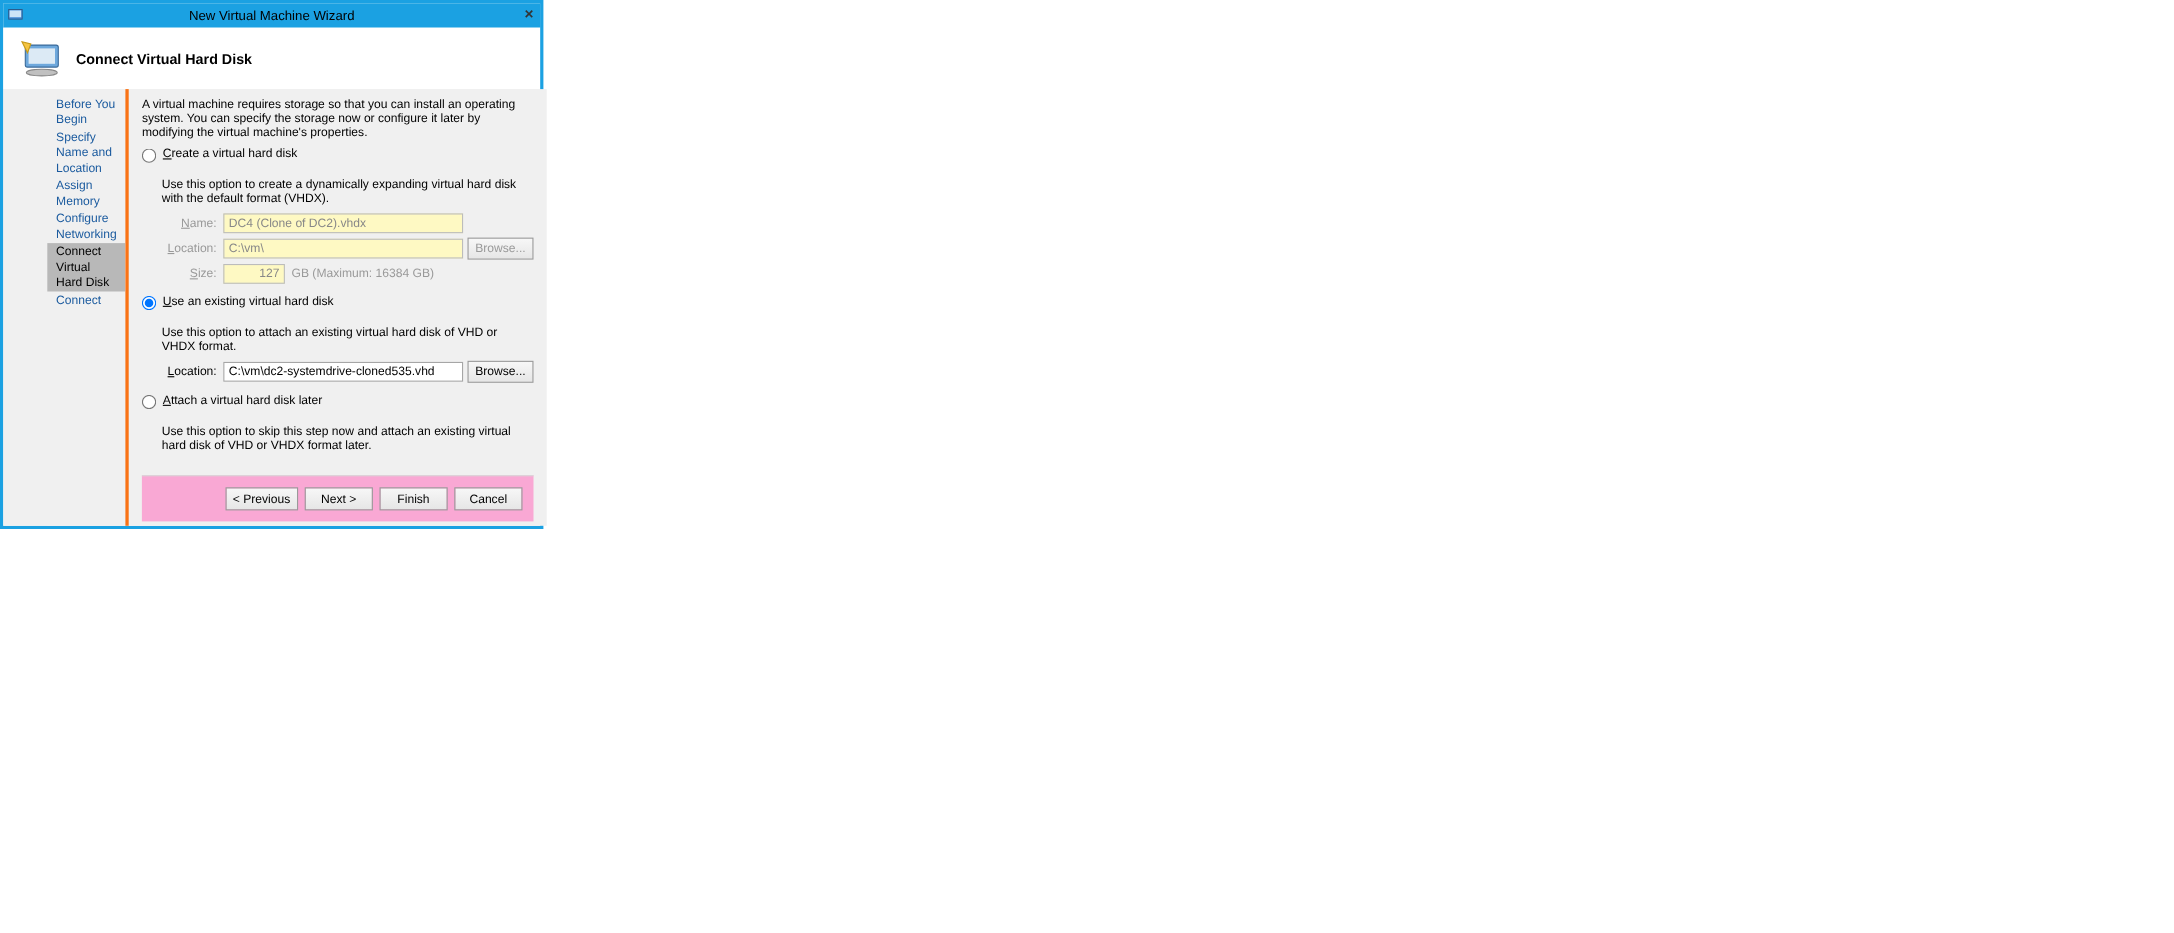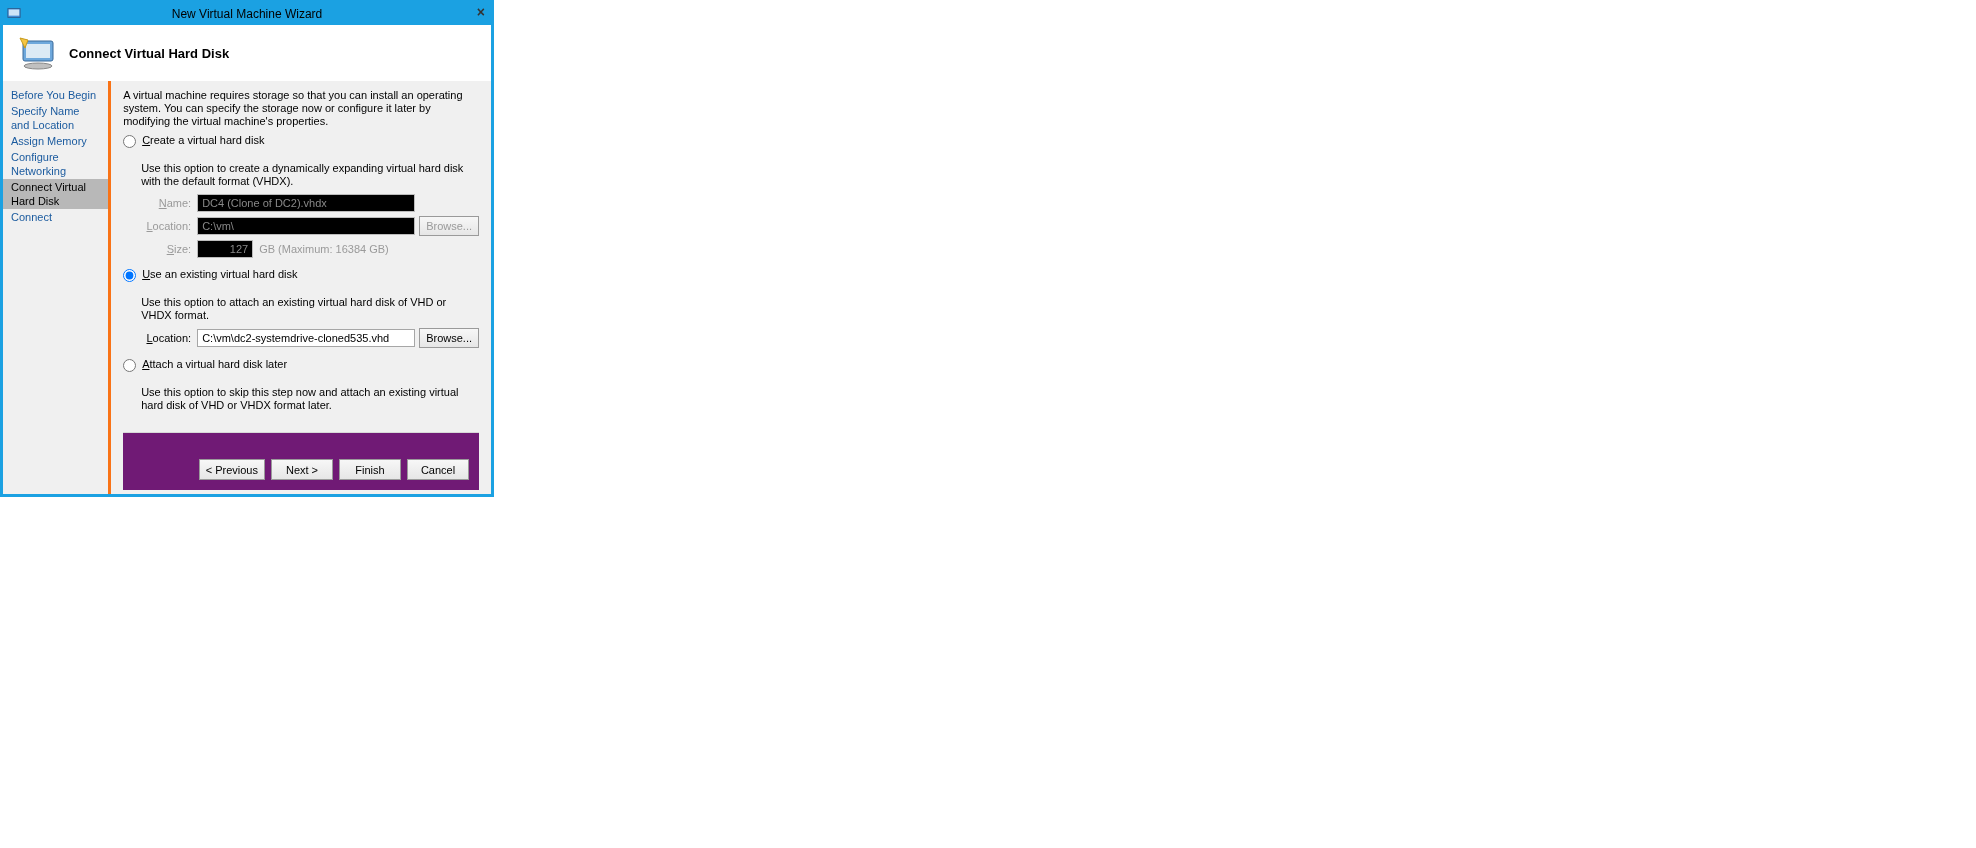--- a/index.html
+++ b/index.html
@@ -5,46 +5,46 @@
     * { box-sizing: border-box; margin: 0; padding: 0; }
     body { font-family: "Segoe UI", Tahoma, sans-serif; font-size: 11px; background: #fff; }
     .window { width: 494px; border: 3px solid #1ba1e2; background: #fff; }
     .titlebar { background: #1ba1e2; color: #000; height: 22px; display: flex; align-items: center; justify-content: center; position: relative; font-size: 12px; }
     .titlebar .icon-left { position: absolute; left: 4px; top: 3px; width: 14px; height: 14px; }
     .titlebar .close { position: absolute; right: 6px; top: 1px; font-size: 14px; font-weight: bold; cursor: pointer; color:#333; }
     .header { display: flex; align-items: center; padding: 10px 14px; border-bottom: 0; background:#fff;}
     .header .vm-icon { width: 44px; height: 36px; margin-right: 8px; }
     .header h1 { font-size: 13px; font-weight: bold; color: #000; }
     .body { display: flex; background: #f0f0f0; min-height: 296px; }
-    .sidebar { width: 126px; padding: 6px 0; background: #f0f0f0;}
+    .sidebar { width: 126px; padding: 6px 0; background: #f0f0f0; margin-left: 40px;}
     .sidebar .step { padding: 1px 8px; font-size: 11px; color: #1a5a9e; cursor: pointer; line-height:14px; }
     .sidebar .step.active { background: #b8b8b8; color: #000; }
     .content { flex: 1; padding: 8px 12px 4px 12px; border-left: 3px solid #f97316; font-size: 11px; color: #000; background:#f0f0f0;}
     .content .intro { color: #000; margin-bottom: 6px; line-height: 13px; }
     .radio-row { display: flex; align-items: flex-start; margin-top: 4px; }
     .radio-row input[type=radio] { margin-top: 1px; margin-right: 6px; }
     .radio-label .u { text-decoration: underline; }
     .help-text { margin-left: 18px; color: #000; font-size: 11px; line-height: 13px; margin-top:14px;}
     .fieldset { margin: 6px 0 10px 18px; }
     .fieldset .row { display: flex; align-items: center; margin-bottom: 4px; }
     .fieldset .lbl { width: 56px; text-align: right; padding-right: 6px; font-size: 11px; }
     .fieldset.disabled .lbl, .fieldset.disabled .suffix, .fieldset.disabled input { color: #9a9a9a; }
     .fieldset.disabled input { background: #f0f0f0; border: 1px solid #bcbcbc; }
     .fieldset.disabled .btn { color: #9a9a9a; }
     input.txt { font-size: 11px; padding: 2px 4px; border: 1px solid #a6a6a6; background: #fff; height: 18px; }
-    input.txt[disabled]{ background:#000000; color:#888;}
+    input.txt[disabled]{ background:#fef9c3; color:#888;}
     .w-name { width: 218px; }
     .w-loc { width: 218px; }
     .w-size { width: 56px; text-align: right; }
     .w-loc2 { width: 218px; }
     .btn { font-size: 11px; height: 20px; padding: 0 6px; border: 1px solid #9a9a9a; background: linear-gradient(#f7f7f7,#e6e6e6); cursor: pointer; min-width:50px;}
     .btn.small{ min-width:50px;}
     .btn[disabled]{ color:#999; cursor:default;}
     .suffix { margin-left: 6px; font-size: 11px; }
-    .footer { display: flex; justify-content: flex-end; gap: 6px; padding: 26px 10px 10px 10px; border-top: 1px solid #d8d8d8; background:#701a75;}
+    .footer { display: flex; justify-content: flex-end; gap: 6px; padding: 10px 10px 10px 10px; border-top: 1px solid #d8d8d8; background:#f9a8d4;}
     .footer .btn { min-width: 62px; height: 21px; }
     .lbl .u, .radio-label .u { text-decoration: underline; }
   </style>
 </head>
 <body>
 
 <div class="window">
   <div class="titlebar">
     <span class="icon-left">
       <svg viewBox="0 0 16 16">

